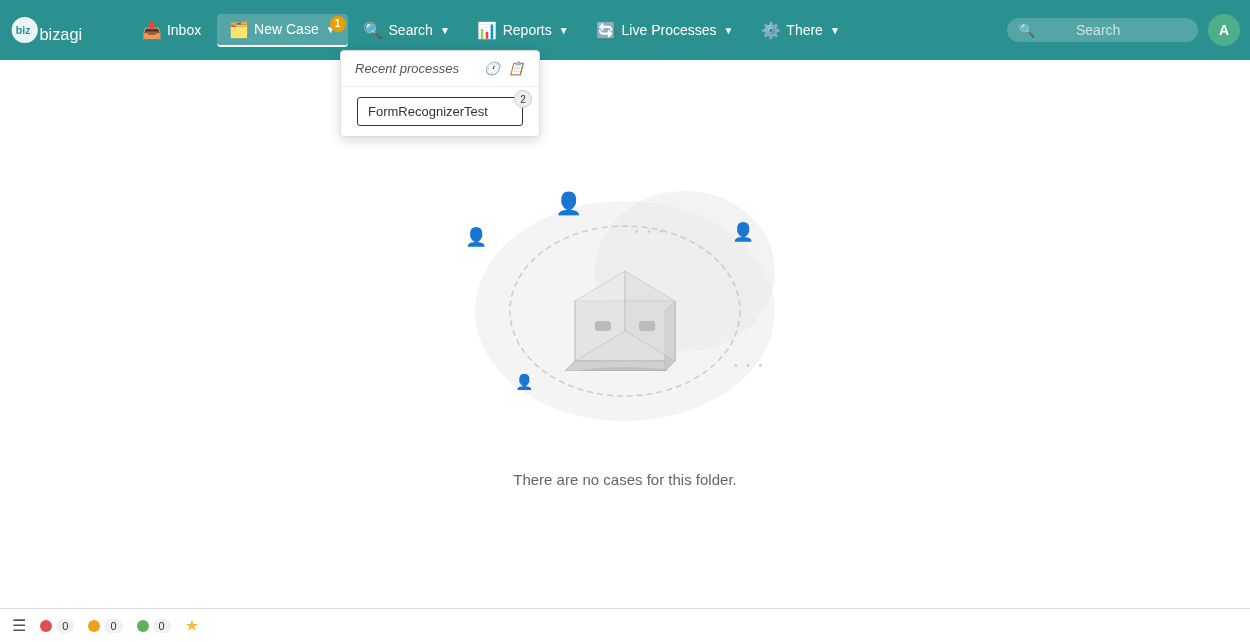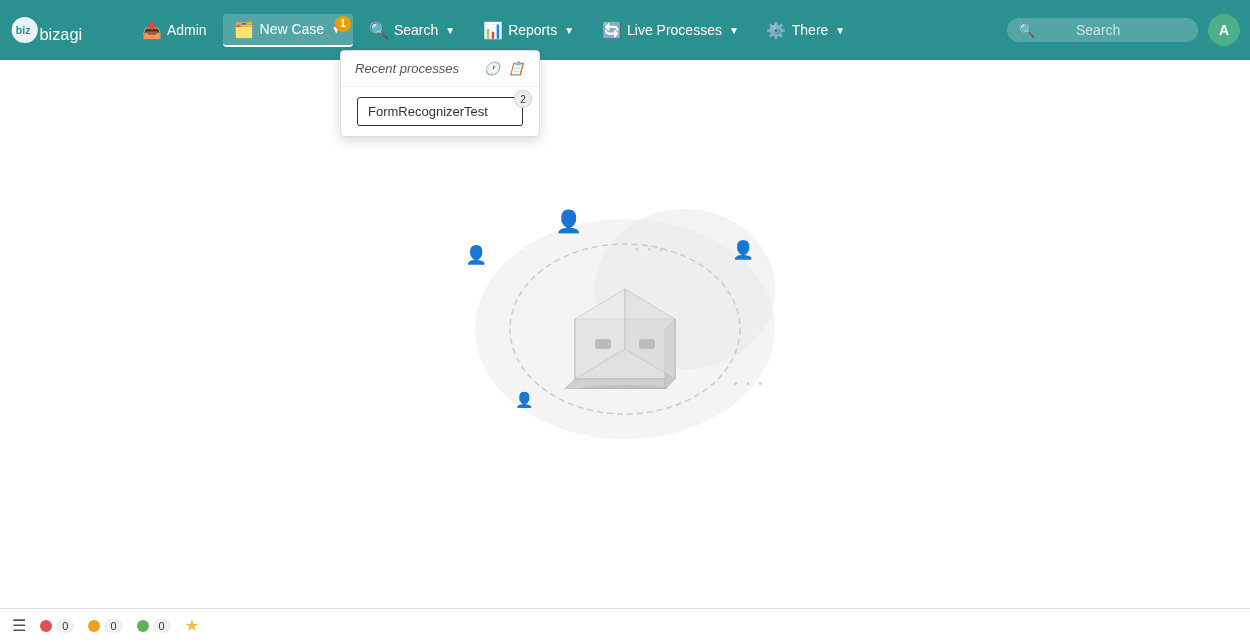--- a/index.html
+++ b/index.html
@@ -251,21 +251,21 @@
       <circle cx="18" cy="18" r="16" fill="white" opacity="0.9"></circle>
       <text x="7" y="23" font-size="13" fill="#2a9090" font-family="Arial" font-weight="bold">biz</text>
       <text x="36" y="30" font-size="20" fill="white" font-family="Arial" font-weight="300">bizagi</text>
     </svg>
   </div>
 
   <div class="nav-items">
 
     <div class="nav-item">
       <span style="font-size:16px;">📥</span>
-      <span>Admin</span>
+      <span>Inbox</span>
     </div>
 
     <div class="nav-item active" style="position:relative;">
       <span style="font-size:16px;">🗂️</span>
       <span>New Case</span>
       <span class="badge">1</span>
       <span class="nav-chevron">▼</span>
     </div>
 
     <div class="nav-item">
@@ -359,20 +359,21 @@
 
       <polygon points="115,50 65,20 65,80 115,110" fill="#dcdcdc" stroke="#bbb" stroke-width="1" opacity="0.6"></polygon>
 
       <rect x="35" y="70" width="16" height="10" rx="3" fill="#bbb"></rect>
       <rect x="79" y="70" width="16" height="10" rx="3" fill="#bbb"></rect>
 
       <ellipse cx="65" cy="122" rx="50" ry="6" fill="rgba(0,0,0,0.08)"></ellipse>
     </svg>
   </div>
 
+  <p class="empty-message">There are no cases for this folder.</p>
 </div>
 
 <div class="bottom-bar">
   <span class="list-icon">☰</span>
 
   <div class="bottom-item">
     <span class="dot" style="background:#e05050;"></span>
     <span class="count-badge">0</span>
   </div>
 

